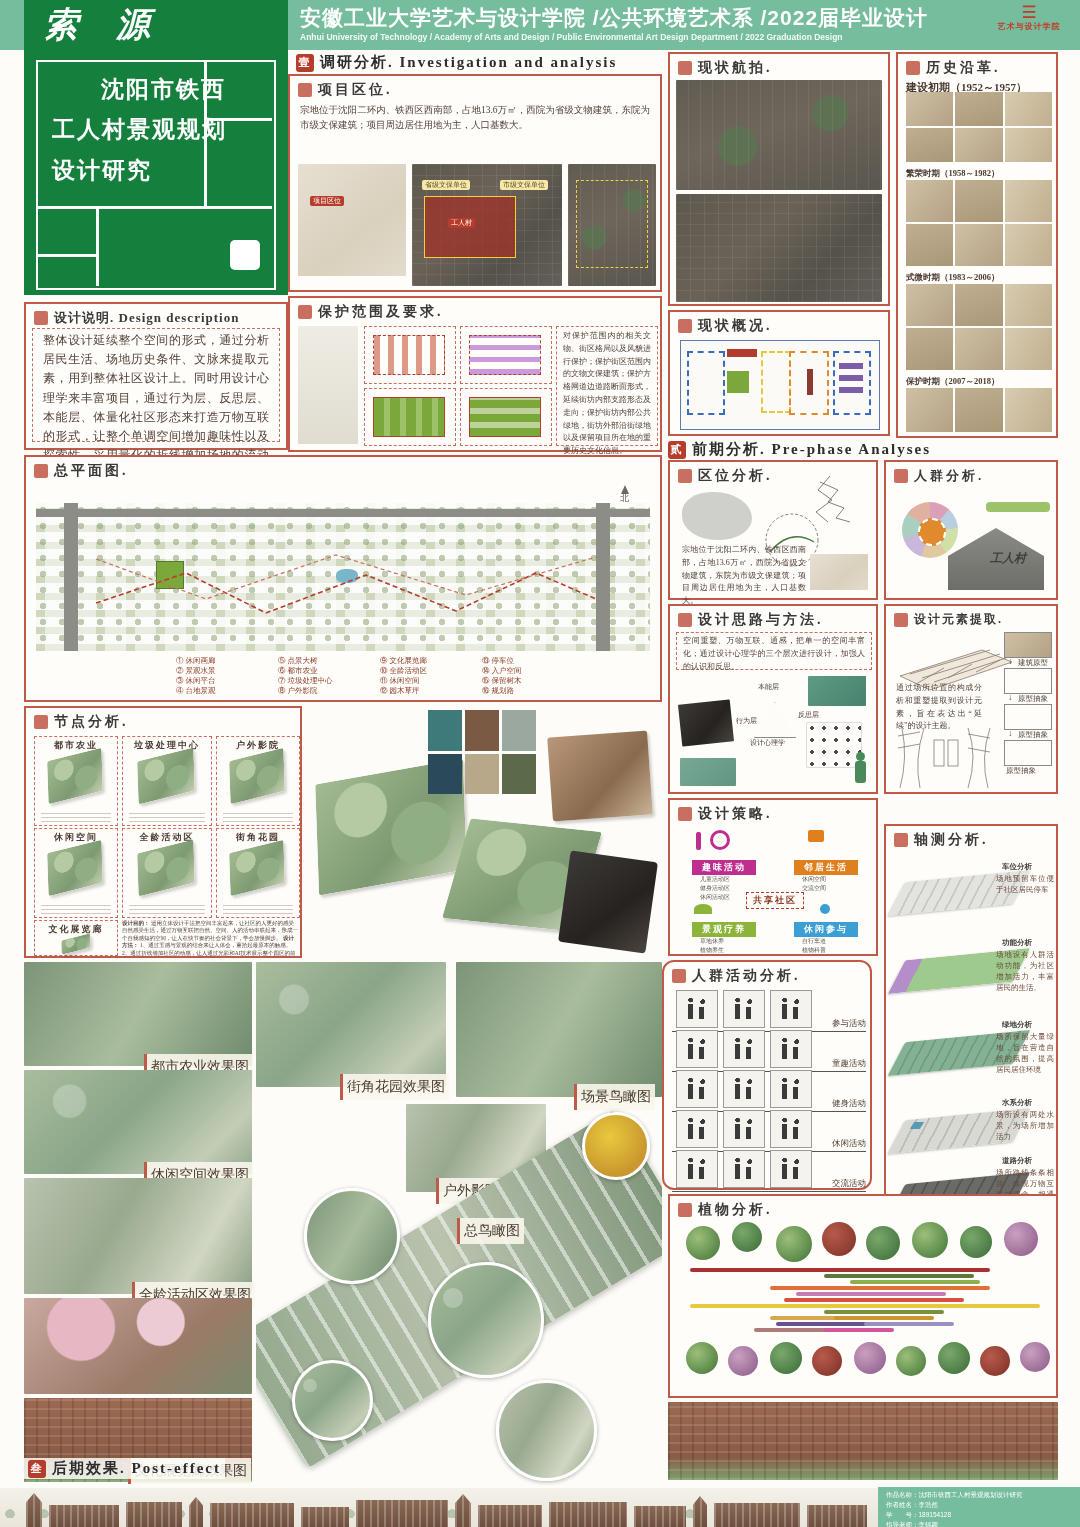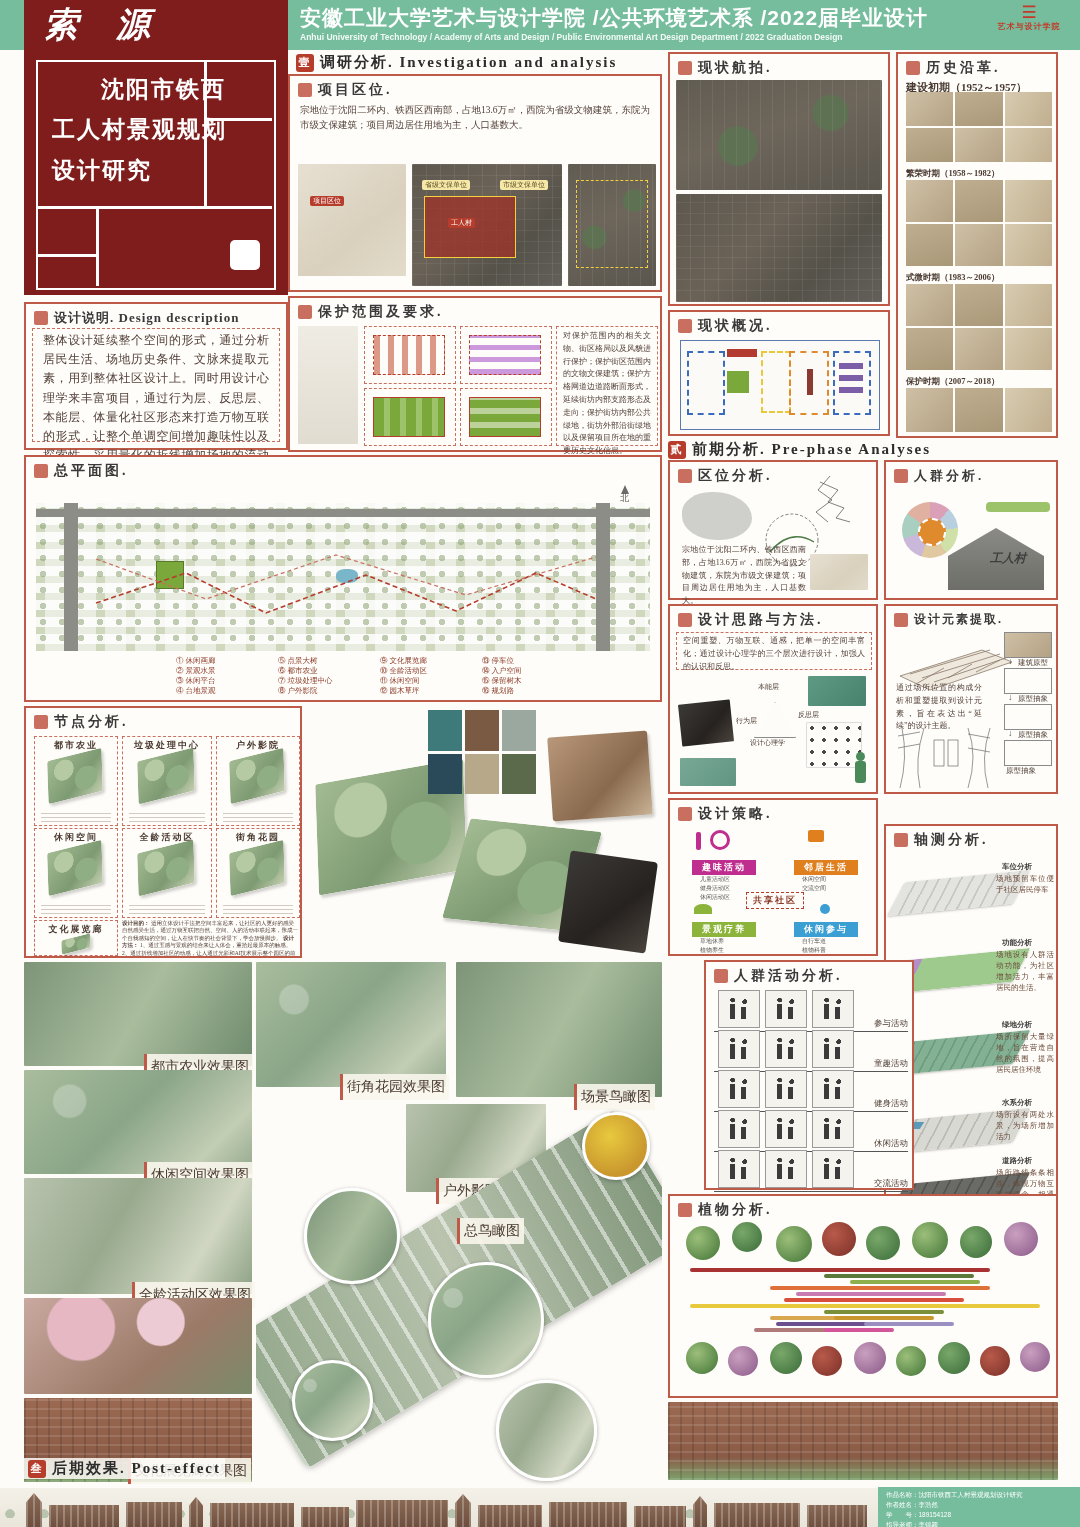--- a/index.html
+++ b/index.html
@@ -27,21 +27,21 @@
   
   .hdr{position:absolute;left:0;top:0;width:1080px;height:50px;background:#76bd9e;}
   .hdr-title{position:absolute;left:300px;top:4px;color:#fff;font-weight:bold;font-size:21px;
              letter-spacing:1px;font-family:"Liberation Sans","DejaVu Sans",sans-serif;}
   .hdr-sub{position:absolute;left:300px;top:32px;color:#f2faf5;font-weight:bold;font-size:8.5px;
            font-family:"Liberation Sans","DejaVu Sans",sans-serif;}
   .seal{position:absolute;right:16px;top:4px;width:70px;text-align:center;color:#c23b2a;}
   .seal .glyph{font-size:17px;line-height:1;}
   .seal .nm{font-size:8px;font-weight:bold;letter-spacing:1px;}
   
-  .tcard{position:absolute;left:24px;top:0;width:264px;height:295px;background:#7f1d1d;}
+  .tcard{position:absolute;left:24px;top:0;width:264px;height:295px;background:#15803d;}
   .logo{position:absolute;left:20px;top:2px;width:230px;color:#fff;font-style:italic;
         font-weight:bold;font-size:34px;letter-spacing:38px;white-space:nowrap;}
   .tgrid{position:absolute;border:2.5px solid #fff;}
   .tline{position:absolute;background:#fff;}
   .ttl{position:absolute;left:28px;top:70px;width:180px;color:#fff;font-weight:bold;
        font-size:23px;line-height:1.75;letter-spacing:2px;}
   .ttl .l1{display:block;text-align:right;padding-right:6px;}
   
   .ph{position:absolute;border-radius:1px;}
   .sat{background:
@@ -482,21 +482,21 @@
     <div class="axdesc" style="left:110px;top:206px;">场所保留大量绿地，旨在营造自然的氛围，提高居民居住环境</div>
     <div class="axlayer ax-road" style="left:14px;top:288px;"></div>
     <div class="abs" style="left:26px;top:296px;width:10px;height:7px;background:#5a9ab8;transform:skewX(-32deg);"></div>
     <div class="axlab" style="left:116px;top:272px;">水系分析</div>
     <div class="axdesc" style="left:110px;top:284px;">场所设有两处水景，为场所增加活力</div>
     <div class="axlayer ax-dark" style="left:14px;top:352px;"></div>
     <div class="axlab" style="left:116px;top:330px;">道路分析</div>
     <div class="axdesc" style="left:110px;top:342px;">场所路线条条相连，体现万物互联的理念，相通的道路同时也能增强居民的联系</div>
   </div>
 
-  <div class="p" style="left:704px;top:960px;width:210px;height:230px;">
+  <div class="p" style="left:662px;top:960px;width:210px;height:230px;border-radius:12px;">
     <div class="pt">
       <span class="sq"></span>
       <span>人群活动分析.</span>
     </div>
     <div class="actrow" style="top:28px;">
       <div class="cells">
           <div class="figcell">
             <b class="fg"></b>
           </div>
           <div class="figcell">

